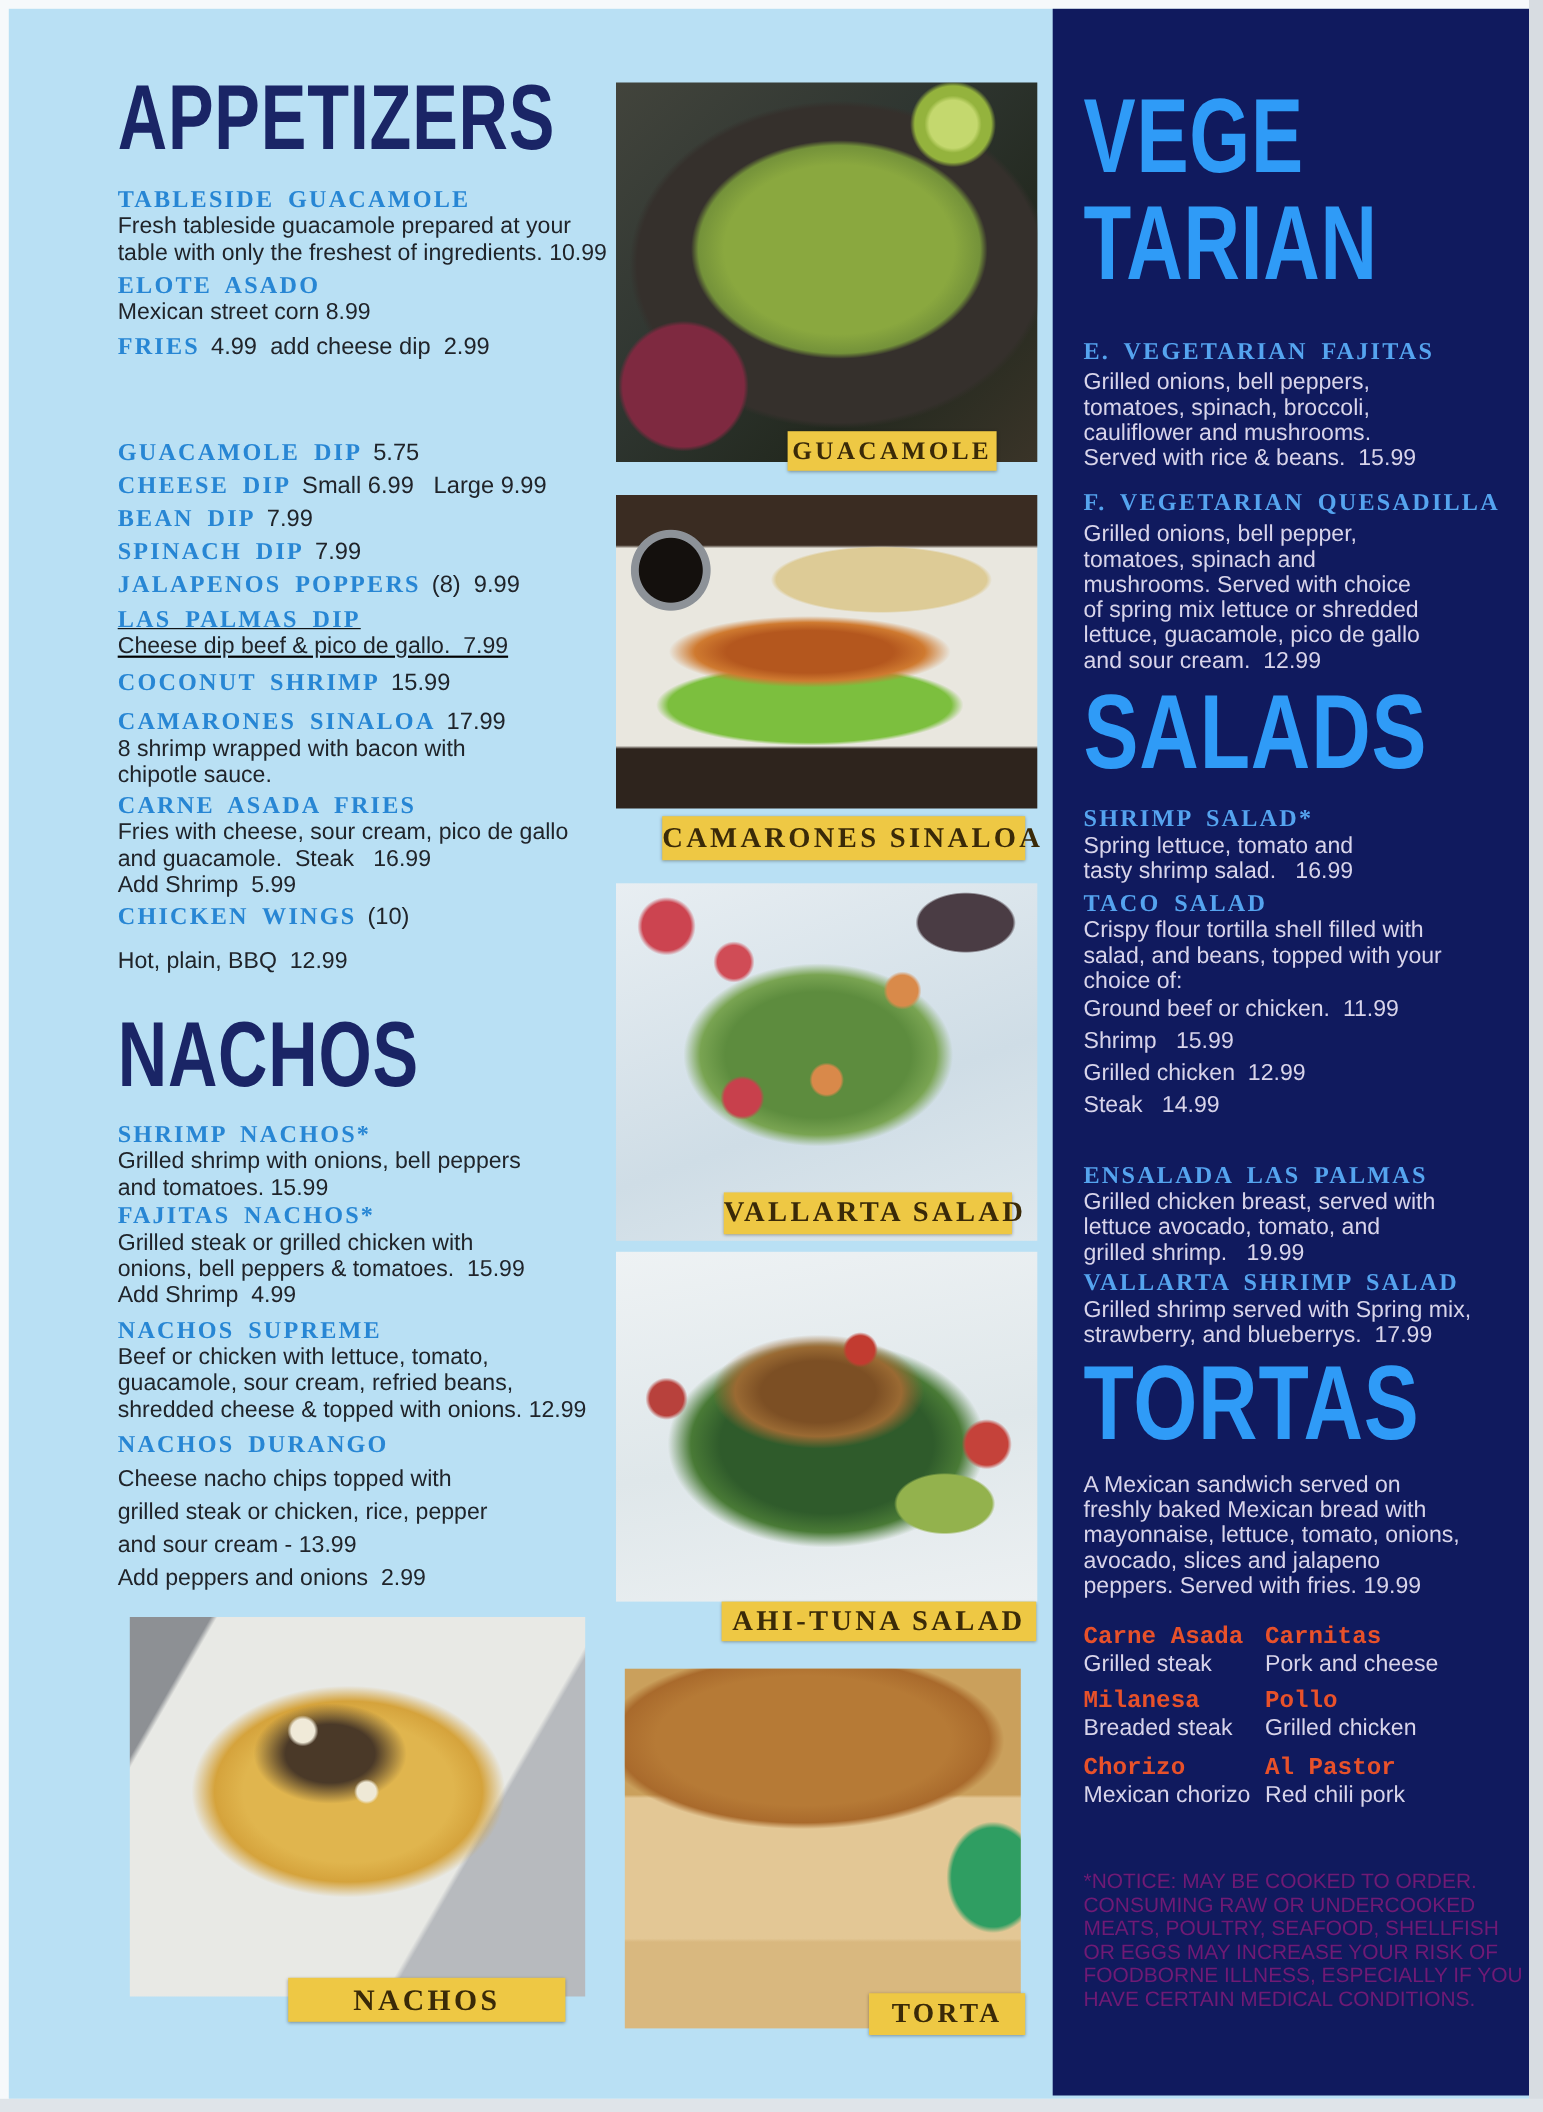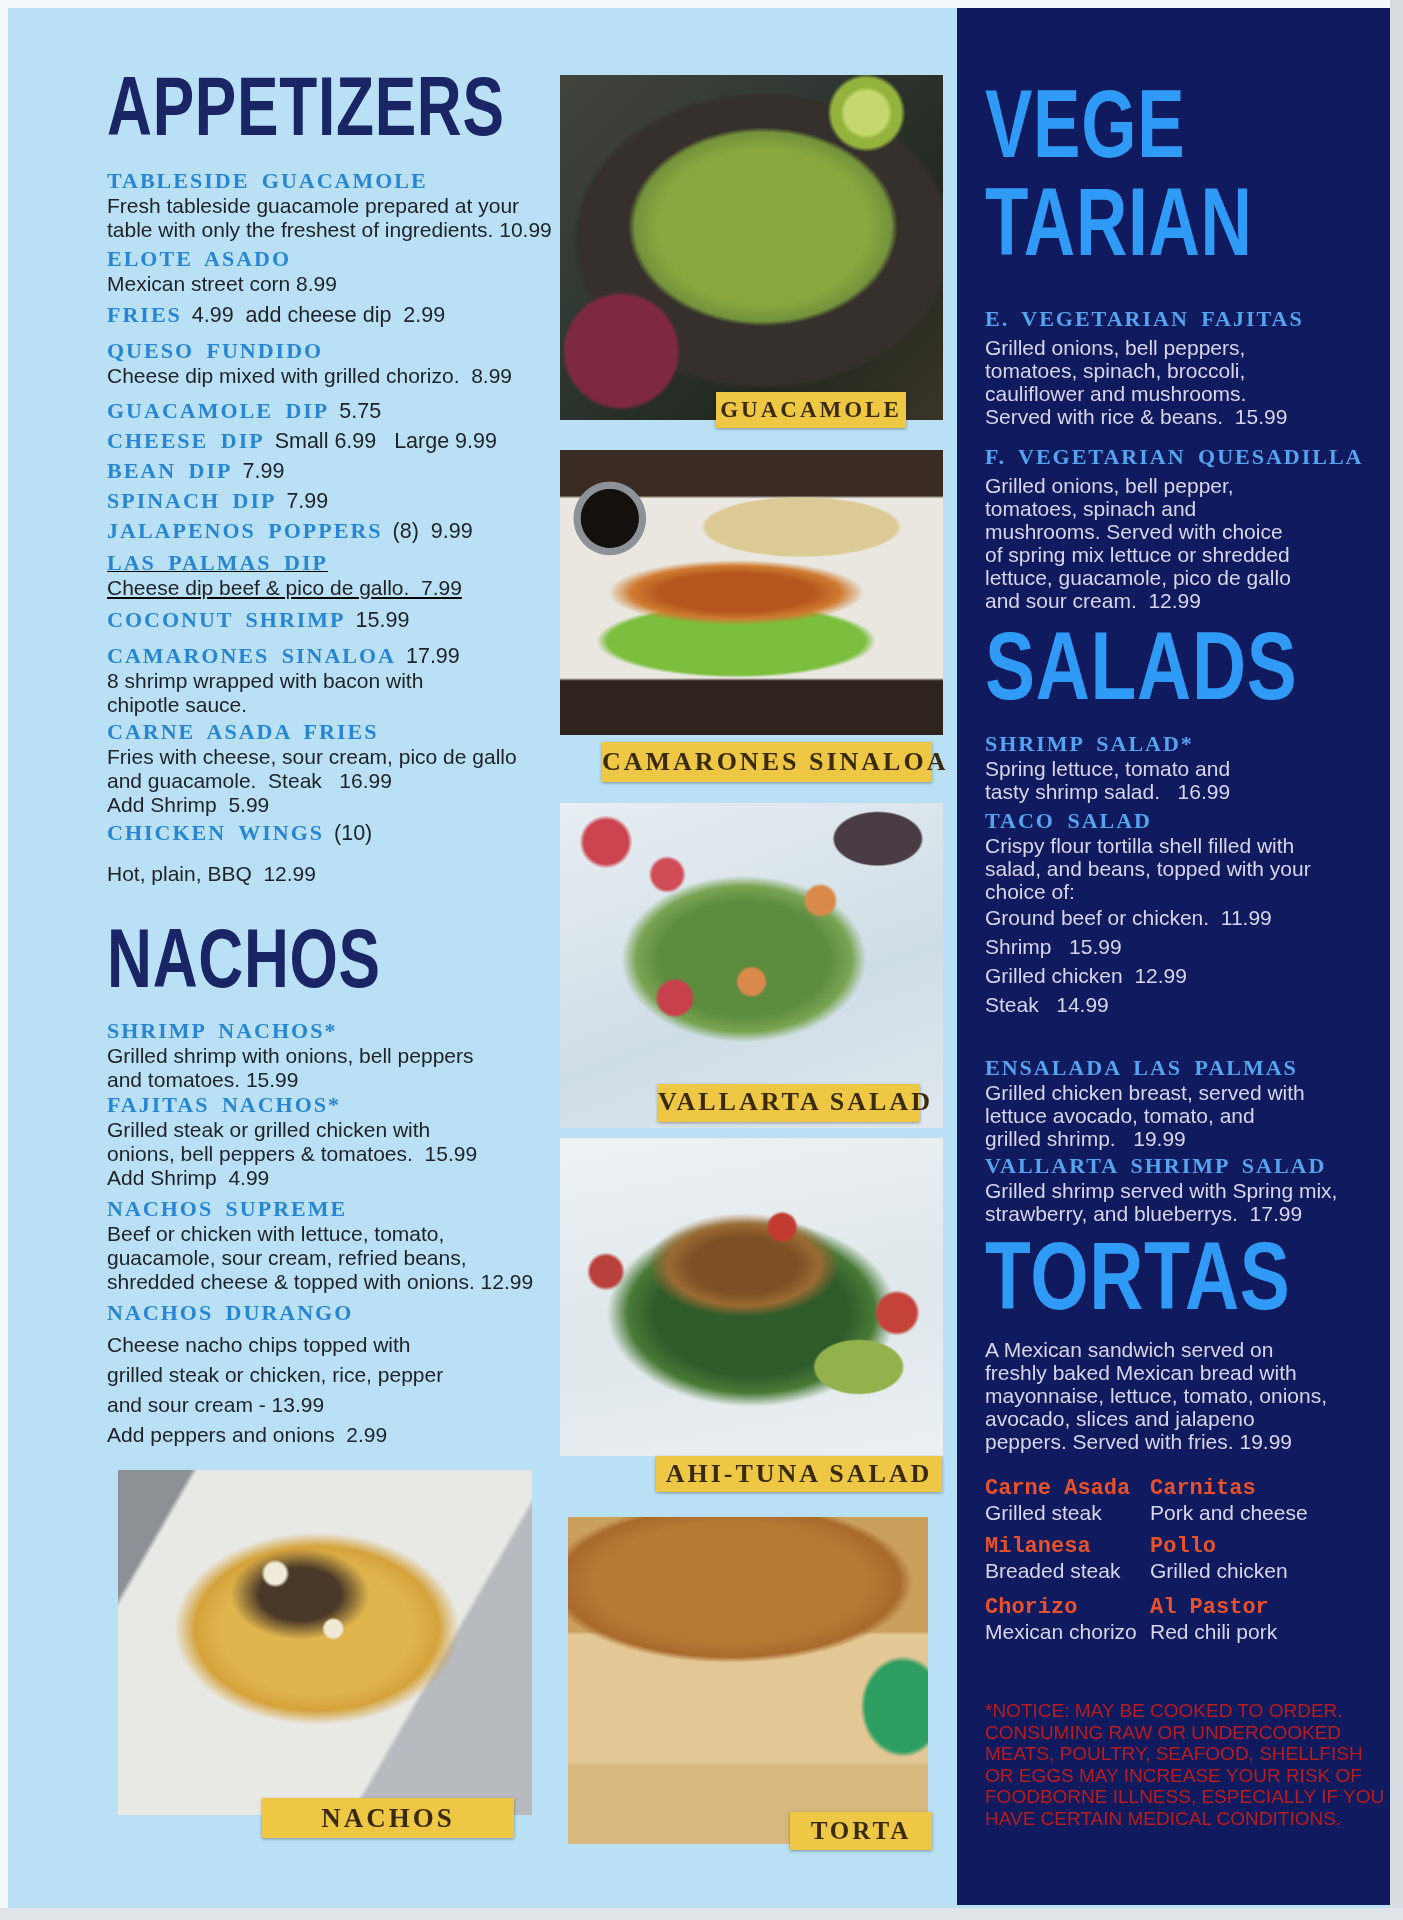--- a/index.html
+++ b/index.html
@@ -31,21 +31,21 @@
   .hgap{height:4px;}
 
   .col-left{position:absolute;left:107px;top:0;width:480px;height:1920px;}
   .col-right{position:absolute;left:985px;top:0;width:400px;height:1920px;}
 
   .vname{font-family:Liberation Mono, monospace;font-weight:bold;font-size:22px;
         color:#e8512a;white-space:pre;}
   .vdesc{font-family:"Liberation Sans",sans-serif;font-size:21px;color:#d8d4ea;white-space:pre;}
   .variant{position:absolute;}
   .notice{font-family:"Liberation Sans",sans-serif;font-size:19px;line-height:21.5px;
-        color:#b91c1c;white-space:pre;}
+        color:#701a75;white-space:pre;}
 
   .photo{position:absolute;}
   .plabel{position:absolute;background:#eec844;color:#3a2a08;
         font-family:"Liberation Serif",serif;font-weight:bold;text-align:center;
         letter-spacing:3px;box-shadow:0 1px 3px rgba(0,0,0,.35);white-space:pre;z-index:5;}
 
   .photo-guac{background:
     radial-gradient(circle at 80% 11%, #c4d86e 0 5%, #94b33d 6% 8%, transparent 9%),
     radial-gradient(circle at 16% 80%, #7e2940 0 13%, transparent 14%),
     radial-gradient(ellipse 44% 36% at 53% 44%, #8aa83f 0 62%, #74923a 76%, transparent 80%),
@@ -114,24 +114,20 @@
       <div class="dline">Fresh tableside guacamole prepared at your</div>
       <div class="dline">table with only the freshest of ingredients. 10.99</div>
     </div>
     <div class="item" style="top:246px;">
       <div><span class="h-blue">ELOTE ASADO</span></div>
       <div class="dline">Mexican street corn 8.99</div>
     </div>
     <div class="item" style="top:302px;">
       <div><span class="h-blue">FRIES</span><span class="iafter">4.99  add cheese dip  2.99</span></div>
     </div>
-    <div class="item" style="top:338px;">
-      <div><span class="h-blue">QUESO FUNDIDO</span></div>
-      <div class="dline">Cheese dip mixed with grilled chorizo.  8.99</div>
-    </div>
     <div class="item" style="top:398px;">
       <div><span class="h-blue">GUACAMOLE DIP</span><span class="iafter">5.75</span></div>
     </div>
     <div class="item" style="top:428px;">
       <div><span class="h-blue">CHEESE DIP</span><span class="iafter">Small 6.99   Large 9.99</span></div>
     </div>
     <div class="item" style="top:458px;">
       <div><span class="h-blue">BEAN DIP</span><span class="iafter">7.99</span></div>
     </div>
     <div class="item" style="top:488px;">

